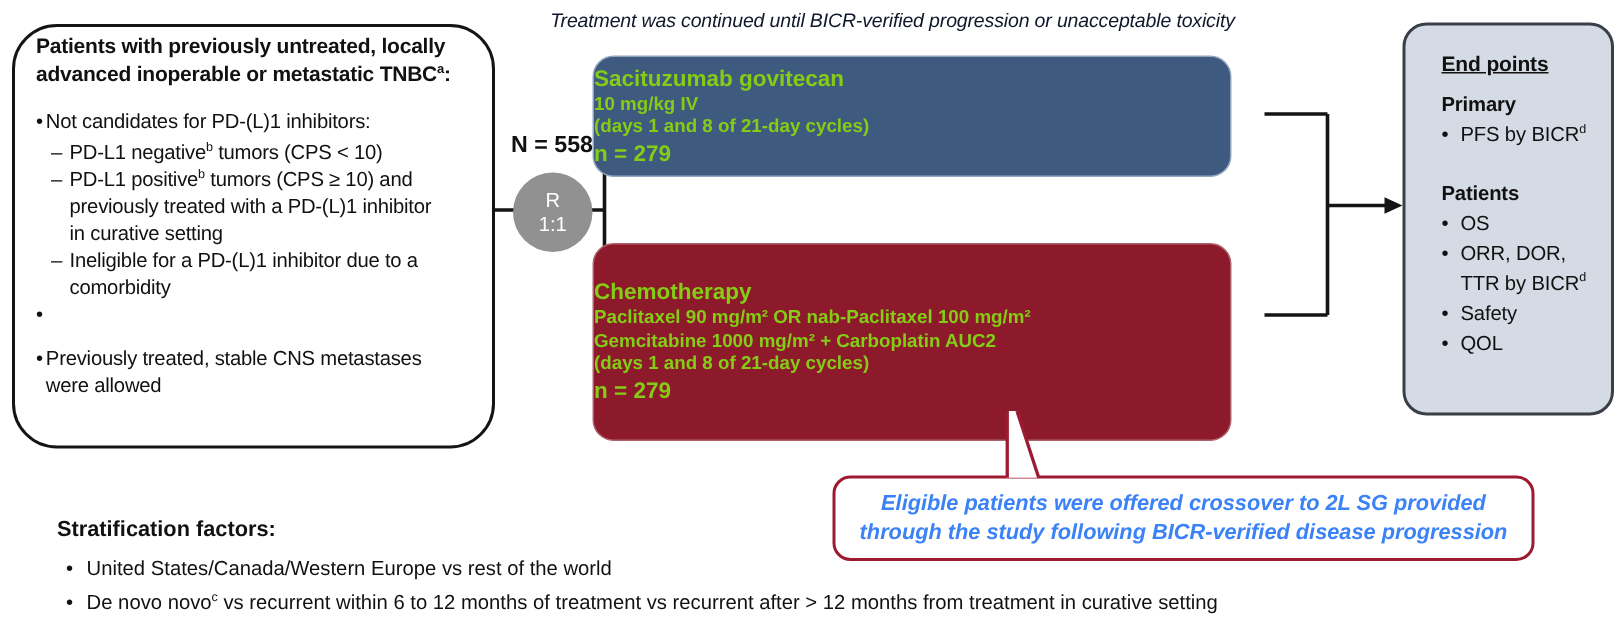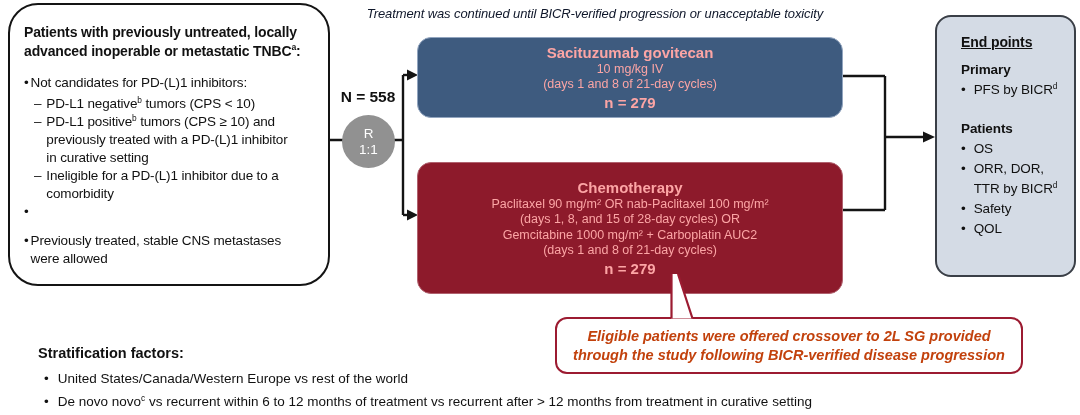--- a/index.html
+++ b/index.html
@@ -9,66 +9,66 @@
   }
   .abs{position:absolute;}
   svg.layer{position:absolute;left:0;top:0;pointer-events:none;}
   .z0{z-index:0}.z1{z-index:1}.z2{z-index:2}
 
   
   .note{left:340px;top:6px;width:510px;text-align:center;font-style:italic;
         font-size:13px;color:#0f172a;letter-spacing:-0.1px;}
 
   
-  .pop{left:8px;top:3px;width:322px;height:283px;border:2.2px solid #141414;
+  .pop{left:8px;top:16px;width:322px;height:283px;border:2.2px solid #141414;
        border-radius:30px;background:#fff;box-sizing:border-box;
-       padding:18px 8px 0 14px;letter-spacing:-0.15px;}
+       padding:3px 8px 0 14px;letter-spacing:-0.15px;}
   .pop .title{font-weight:bold;font-size:14px;line-height:19px;white-space:pre-line;
               margin-bottom:13px;}
   .row{display:flex;font-size:13.5px;line-height:18px;}
   .row .bul{margin-right:2px;flex:none;}
   .row .txt{white-space:pre-line;}
   .pop .sub{margin-left:10px;}
   .pop .sub .dash{margin-right:5px;flex:none;}
   .pop .b1{margin-bottom:3px;}
   .pop .b3{margin-top:11px;}
   sup{font-size:62%;line-height:0;vertical-align:super;}
 
   
   .nlabel{left:328px;top:88px;width:80px;text-align:center;font-weight:bold;font-size:15.5px;}
   .rcirc{left:342px;top:115px;width:53px;height:53px;border-radius:50%;background:#919191;
          color:#fff;display:flex;flex-direction:column;align-items:center;justify-content:center;
          font-size:13.5px;line-height:16px;}
 
   
-  .arm{left:417px;width:426px;border-radius:14px;color:#fca5a5;text-align:center;
+  .arm{left:395px;width:426px;border-radius:14px;color:#84cc16;text-align:left;
        box-sizing:border-box;display:flex;flex-direction:column;justify-content:center;}
   .arm.sg{top:37px;height:81px;background:#3e5b7f;border:1.5px solid #92a5bf;}
   .arm.chemo{top:162px;height:132px;background:#8d1a2b;border:1.5px solid #b0616e;}
   .arm .t{font-size:15px;font-weight:bold;line-height:19px;}
-  .arm .s{font-size:12.5px;font-weight:normal;line-height:15.5px;}
+  .arm .s{font-size:12.5px;font-weight:bold;line-height:15.5px;}
   .arm .n{font-size:15px;font-weight:bold;line-height:20px;}
 
   
   .ep{left:935px;top:15px;width:141px;height:262px;background:#d4dbe5;
       border:2px solid #3a3f47;border-radius:16px;box-sizing:border-box;
       padding:17px 6px 0 24px;font-size:13.5px;letter-spacing:-0.1px;}
   .ep .hdr{font-weight:bold;text-decoration:underline;font-size:14px;margin-bottom:12px;}
   .ep .lbl{font-weight:bold;margin-bottom:3px;}
   .ep .item{display:flex;line-height:20px;}
   .ep .item .bul{margin-right:8px;flex:none;}
   .ep .item .txt{white-space:pre-line;}
   .ep .gap{height:21px;}
 
   
   .callout{left:555px;top:317px;width:468px;height:57px;background:#fff;
            border:2.5px solid #9c1b31;border-radius:12px;box-sizing:border-box;
            display:flex;align-items:center;justify-content:center;text-align:center;
            font-style:italic;font-weight:bold;font-size:14.5px;line-height:19px;
-           color:#c2410c;white-space:pre-line;}
+           color:#3b82f6;white-space:pre-line;}
 
   
   .strathdr{left:38px;top:345px;font-weight:bold;font-size:14.5px;}
   .stratitem{left:44px;width:1020px;font-size:13.5px;line-height:18px;}
   .stratitem .bul{margin-right:9px;flex:none;}
   .si1{top:370px;}
   .si2{top:393px;}
 </style>
 </head>
 <body>
@@ -136,21 +136,20 @@
   <div class="abs arm sg z1">
     <div class="t">Sacituzumab govitecan</div>
     <div class="s">10 mg/kg IV</div>
     <div class="s">(days 1 and 8 of 21-day cycles)</div>
     <div class="n">n = 279</div>
   </div>
 
   <div class="abs arm chemo z1">
     <div class="t">Chemotherapy</div>
     <div class="s">Paclitaxel 90 mg/m² OR nab-Paclitaxel 100 mg/m²</div>
-    <div class="s">(days 1, 8, and 15 of 28-day cycles) OR</div>
     <div class="s">Gemcitabine 1000 mg/m² + Carboplatin AUC2</div>
     <div class="s">(days 1 and 8 of 21-day cycles)</div>
     <div class="n">n = 279</div>
   </div>
 
   <div class="abs ep z1">
     <div class="hdr">End points</div>
     <div class="lbl">Primary</div>
     <div class="item">
       <span class="bul">•</span>

